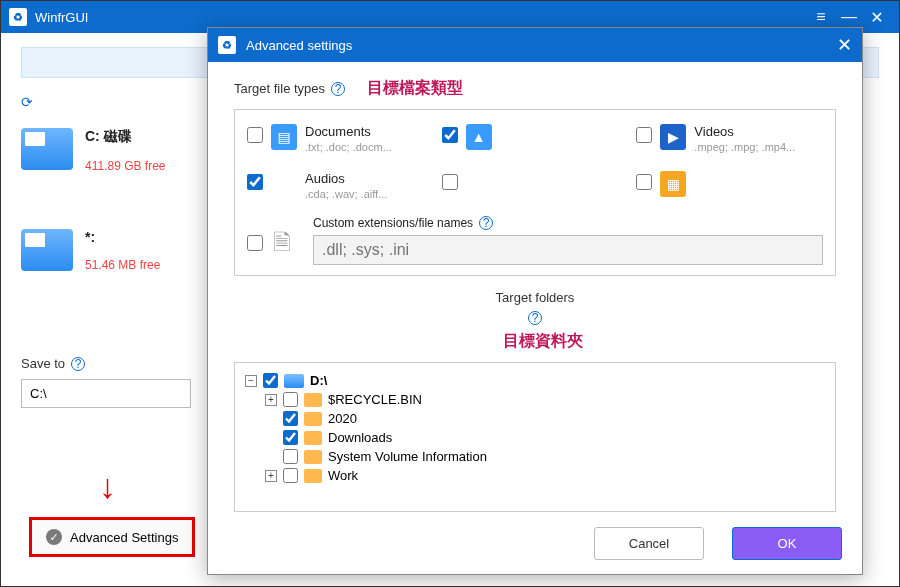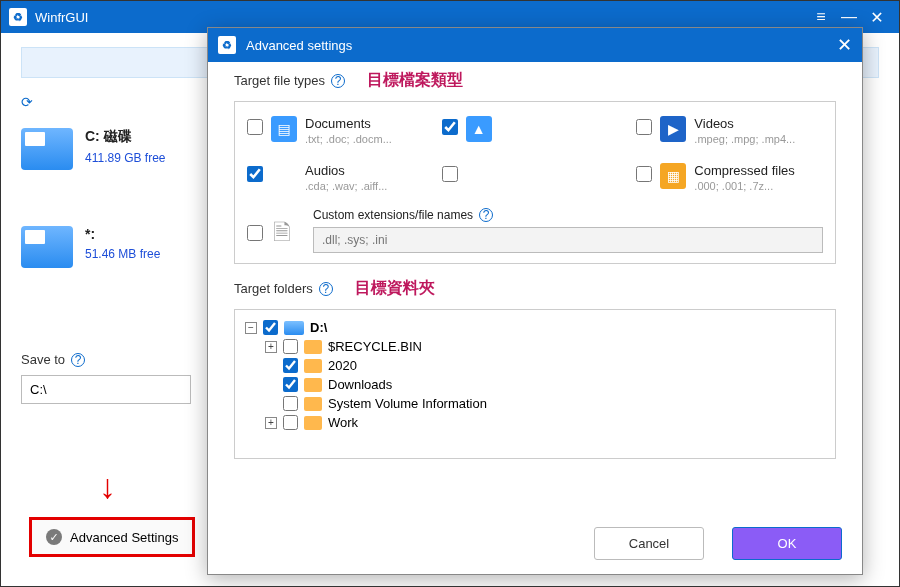--- a/index.html
+++ b/index.html
@@ -14,57 +14,57 @@
 .main-body { padding: 14px 20px; }
 .banner { background: #e8f2fd; border: 1px solid #cce3f7; color: #0c6bcc; font-size: 13px; padding: 7px 10px; text-align: center; }
 .section-row { display:flex; align-items:center; gap:8px; margin-top: 16px; font-size: 13px; color:#333; }
 .refresh-ic { color:#0c6bcc; font-size:14px; }
 
 .partitions { display:flex; gap: 38px; margin-top: 18px; }
 .drive { display:flex; gap:12px; align-items:flex-start; }
 .drive-ic { width:52px; height:42px; background: linear-gradient(#6fb6ff,#2a8cf0); border-radius:4px; position:relative; }
 .drive-ic::after { content:""; position:absolute; left:4px; top:4px; width:20px; height:14px; background:#fff; border-radius:1px; }
 .drive-txt .dn { font-size: 14px; color:#222; font-weight:600; }
-.drive-txt .ds { font-size: 12px; color:#1d4ed8; margin-top:5px; }
+.drive-txt .ds { font-size: 12px; color:#ef4444; margin-top:13px; }
 .drive2 { margin-top: 56px; }
 
 .saveto { margin-top: 84px; }
 .saveto-row { display:flex; align-items:center; gap:6px; font-size:13px; color:#333; }
 .help-ic { color:#0c6bcc; font-size:12px; border:1px solid #0c6bcc; border-radius:50%; width:14px; height:14px; display:inline-flex; align-items:center; justify-content:center; }
 .saveto input { width: 170px; margin-top:8px; padding:6px 8px; border:1px solid #bbb; font-size:13px; }
 
 .arrow { position:absolute; left: 98px; top: 466px; color:#e30000; font-size: 34px; font-weight:bold; }
 .adv-btn { position:absolute; left: 28px; top: 516px; border: 3px solid #e30000; padding: 9px 14px; display:flex; align-items:center; gap:8px; font-size:13px; background:#fafafa; }
 .adv-btn .ck { width:16px; height:16px; border-radius:50%; background:#7a7a7a; color:#fff; font-size:11px; display:flex; align-items:center; justify-content:center; }
 
 
 .modal { position:absolute; left: 206px; top: 26px; width: 656px; height: 548px; background:#fff; border:1px solid #888; box-shadow: 0 4px 20px rgba(0,0,0,0.3); display:flex; flex-direction:column; }
 .modal-title { height: 34px; background:#0c6bcc; color:#fff; display:flex; align-items:center; padding:0 10px; font-size:13px; }
 .modal-title .mlogo { width:18px; height:18px; background:#fff; border-radius:2px; margin-right:10px; display:flex;align-items:center;justify-content:center;color:#0c6bcc;font-size:11px;font-weight:bold;}
 .modal-title .spacer { flex:1; }
 .modal-title .close { font-size:18px; cursor:pointer; }
 
-.modal-body { flex:1; padding: 8px 26px; overflow:hidden; }
+.modal-body { flex:1; padding: 16px 26px; overflow:hidden; }
 .heading { font-size:13px; color:#333; display:flex; align-items:center; gap:6px; }
 .red-annot { color:#be185d; font-size:16px; font-weight:600; margin-left:16px; }
 
 .types-box { border:1px solid #ccc; padding: 14px 12px 10px; margin-top:10px; }
 .types-grid { display:grid; grid-template-columns: 1fr 1fr 1fr; gap: 18px 8px; }
 .ft { display:flex; align-items:flex-start; gap:8px; }
 .ft input[type=checkbox]{ width:16px; height:16px; margin-top:3px; accent-color:#0c6bcc; }
 .ft .icon { width:26px; height:26px; border-radius:3px; flex-shrink:0; display:flex; align-items:center; justify-content:center; color:#fff; font-size:14px; }
 .ic-doc{background:#3a9bff;} .ic-photo{background:#3a9bff;} .ic-video{background:#1e64c8;}
 .ic-audio{background:#fff;color:#1e6dd8;font-size:22px;} .ic-web{background:#fff;color:#1e6dd8;font-size:20px;} .ic-zip{background:#f5a623;}
 .ft .info .t{ font-size:13px; color:#222; } .ft .info .e{ font-size:11px; color:#999; margin-top:2px; }
 
 .custom { display:flex; align-items:center; gap:10px; margin-top:16px; }
 .custom .icon { width:30px; height:30px; color:#999; font-size:22px; }
 .custom .col { flex:1; }
 .custom .lab { font-size:12px; color:#222; display:flex; align-items:center; gap:6px; }
-.custom input { width:100%; margin-top:5px; padding:5px 8px; border:1px solid #bbb; background:#f3f3f3; font-size:12px; color:#0f172a; }
+.custom input { width:100%; margin-top:5px; padding:5px 8px; border:1px solid #bbb; background:#f3f3f3; font-size:16px; color:#0f172a; }
 
 .folders-box { border:1px solid #ccc; margin-top:10px; padding: 8px 10px; height: 150px; overflow:auto; font-size:13px; }
 .tree-row { display:flex; align-items:center; gap:6px; padding:2px 0; }
 .exp { width:12px; height:12px; border:1px solid #888; font-size:10px; line-height:10px; text-align:center; cursor:pointer; color:#444;}
 .exp.blank{border:none;}
 .cb { width:15px; height:15px; accent-color:#0c6bcc; }
 .fold-ic { width:18px; height:14px; background:#ffb84d; border-radius:2px; display:inline-block; }
 .drv-ic { width:20px; height:14px; background:linear-gradient(#7cc0ff,#2a8cf0); border-radius:2px; display:inline-block;}
 .ind1{padding-left:20px;}
 
@@ -171,41 +171,37 @@
               <div class="e">.cda; .wav; .aiff...</div>
             </div>
         </div>
         <div class="ft">
           <input type="checkbox" style="">
           <div class="icon ic-web">e</div>
         </div>
         <div class="ft">
           <input type="checkbox" style="">
           <div class="icon ic-zip">▦</div>
-          <div class="info">
-              <div class="t">Compressed files</div>
-              <div class="e">.000; .001; .7z...</div>
-            </div>
         </div>
       </div>
 
       <div class="custom">
         <input type="checkbox" style="width: 16px; height: 16px;">
         <div class="icon">🗎</div>
         <div class="col">
           <div class="lab">
               <span>Custom extensions/file names</span>
               <span class="help-ic">?</span>
             </div>
           <input type="text" placeholder=".dll; .sys; .ini" style="">
         </div>
       </div>
     </div>
 
-    <div class="heading" style="margin-top:14px;">
+    <div class="heading" style="margin-top:14px;flex-direction:column;">
       <span>Target folders</span>
       <span class="help-ic">?</span>
       <span class="red-annot">目標資料夾</span>
     </div>
 
     <div class="folders-box">
       <div class="tree-row">
         <span class="exp">−</span>
         <input type="checkbox" class="cb" checked="" style="accent-color: rgb(12, 107, 204); background: rgb(12, 107, 204);">
         <span class="drv-ic"></span>

